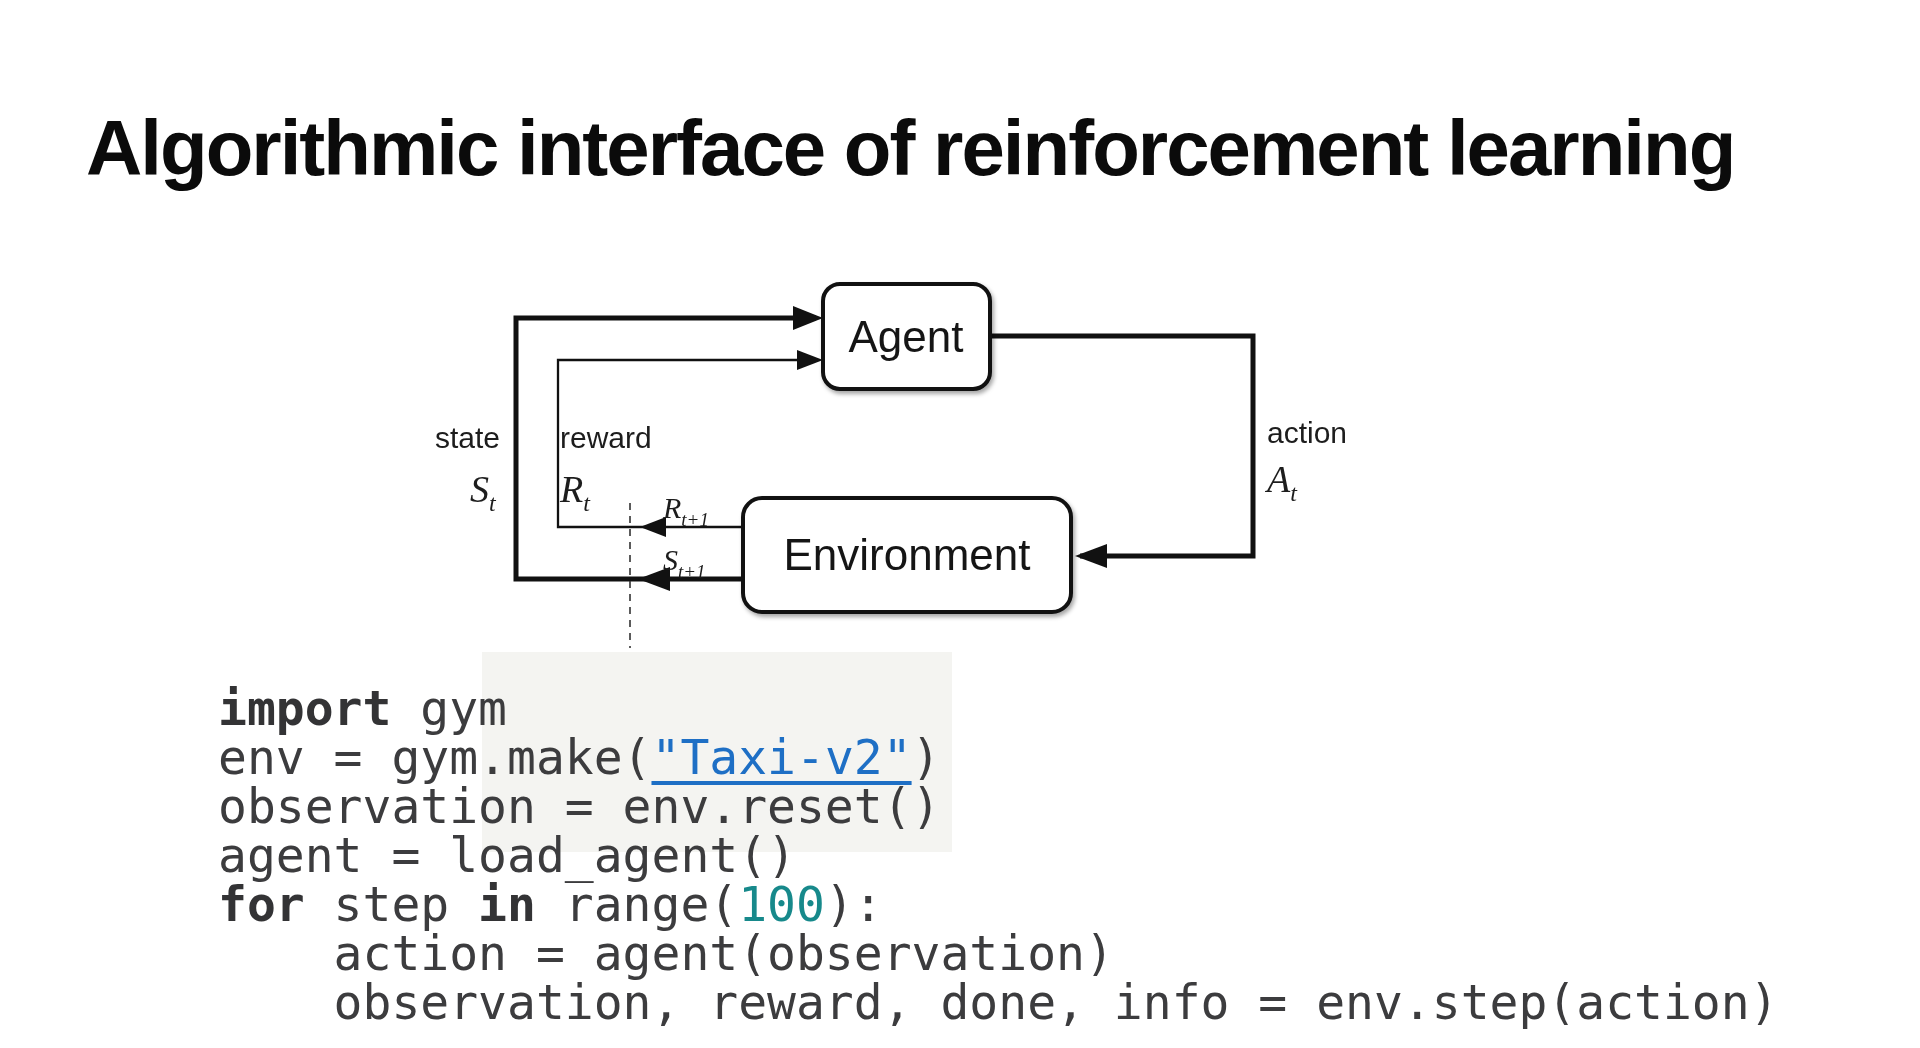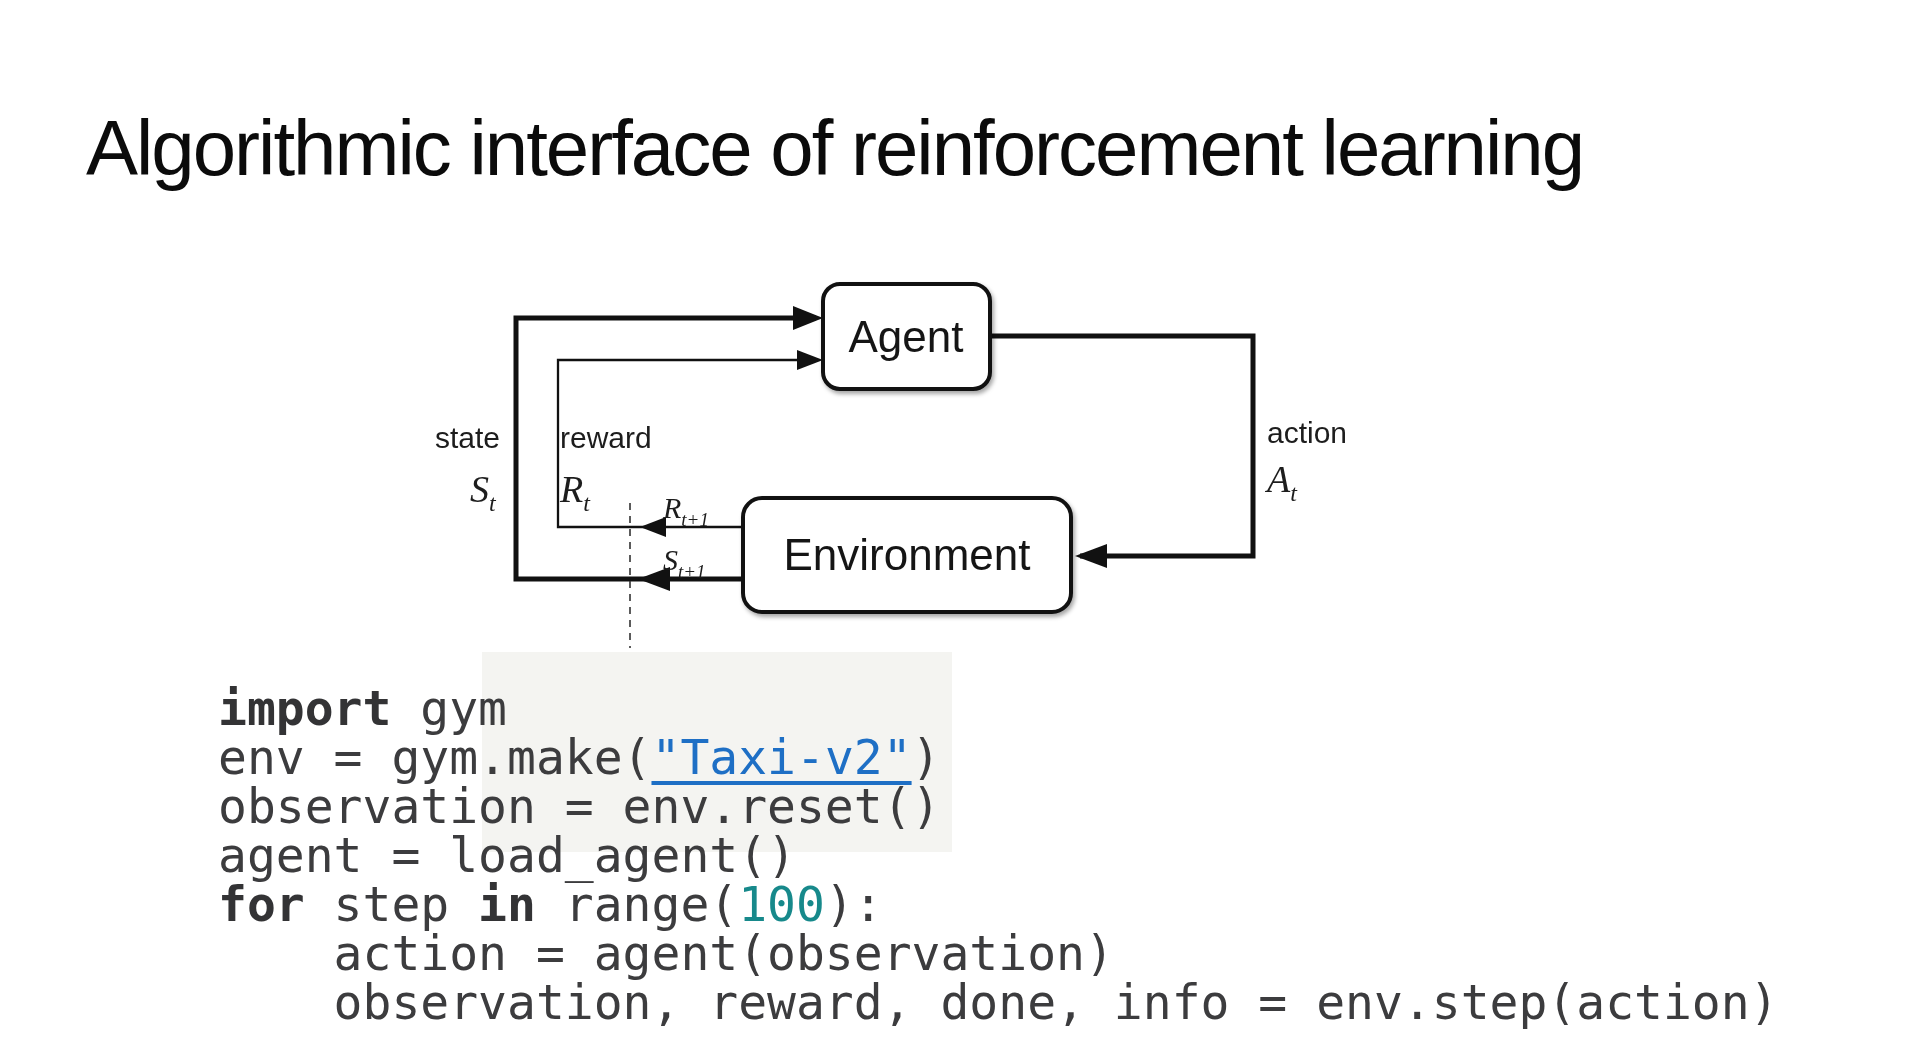--- a/index.html
+++ b/index.html
@@ -9,21 +9,21 @@
     --diagram-stroke:#111111;
   }
   html,body{margin:0;padding:0;background:#ffffff;}
   body{width:1920px;height:1048px;position:relative;overflow:hidden;
        font-family:"Liberation Sans",sans-serif;}
   .slide{position:absolute;inset:0;background:#ffffff;}
 
   .title{
     position:absolute;left:86px;top:52px;width:1810px;
     font-family:"Liberation Sans",sans-serif;
-    font-size:78px;line-height:1.15;font-weight:400;
+    font-size:78px;line-height:1.15;font-weight:700;
     letter-spacing:-2px;color:#0b0b0b;white-space:nowrap;
   }
 
   .artifact{
     position:absolute;left:482px;top:652px;width:470px;height:200px;
     background:#f4f4f1;
   }
 
   svg.diagram{position:absolute;left:0;top:0;pointer-events:none;}
   .boxlabel{font-family:"Liberation Sans",sans-serif;font-size:44px;fill:#151515;}

